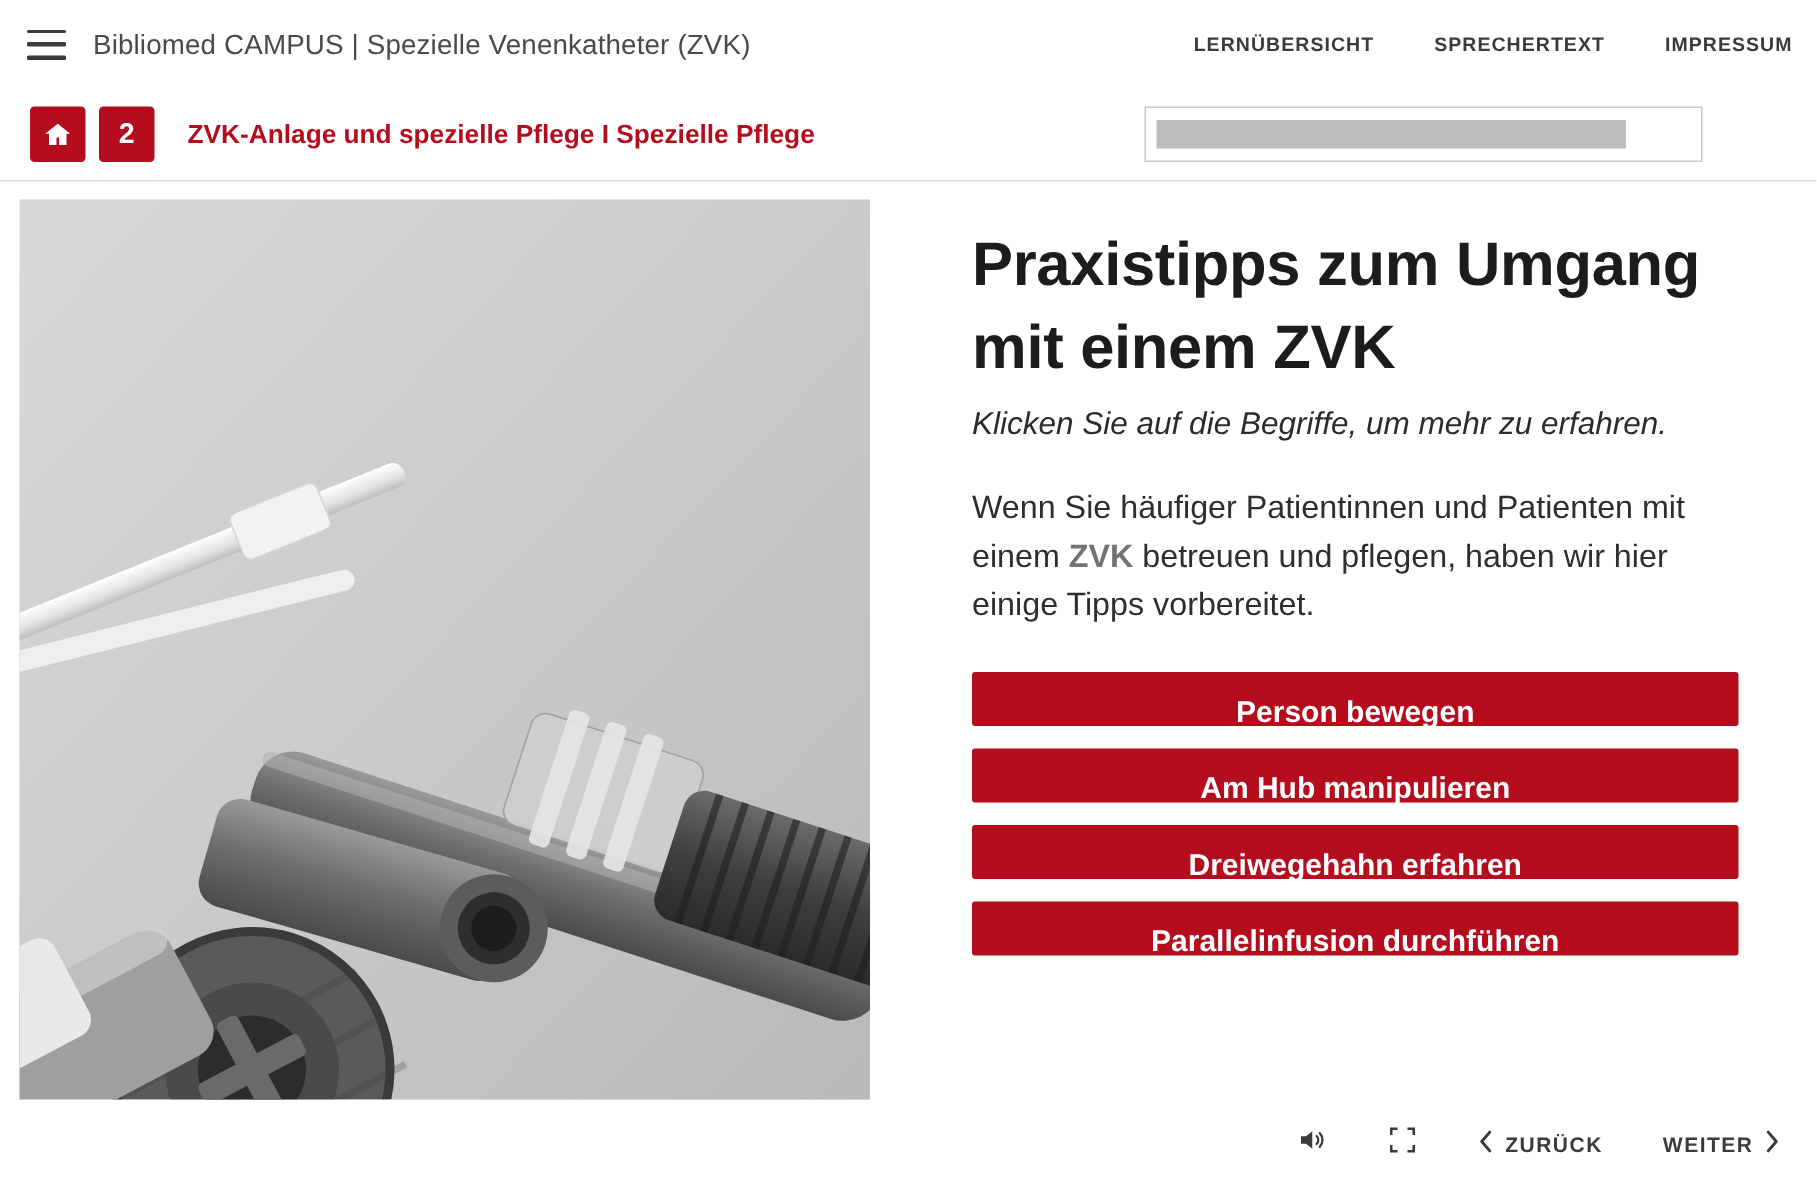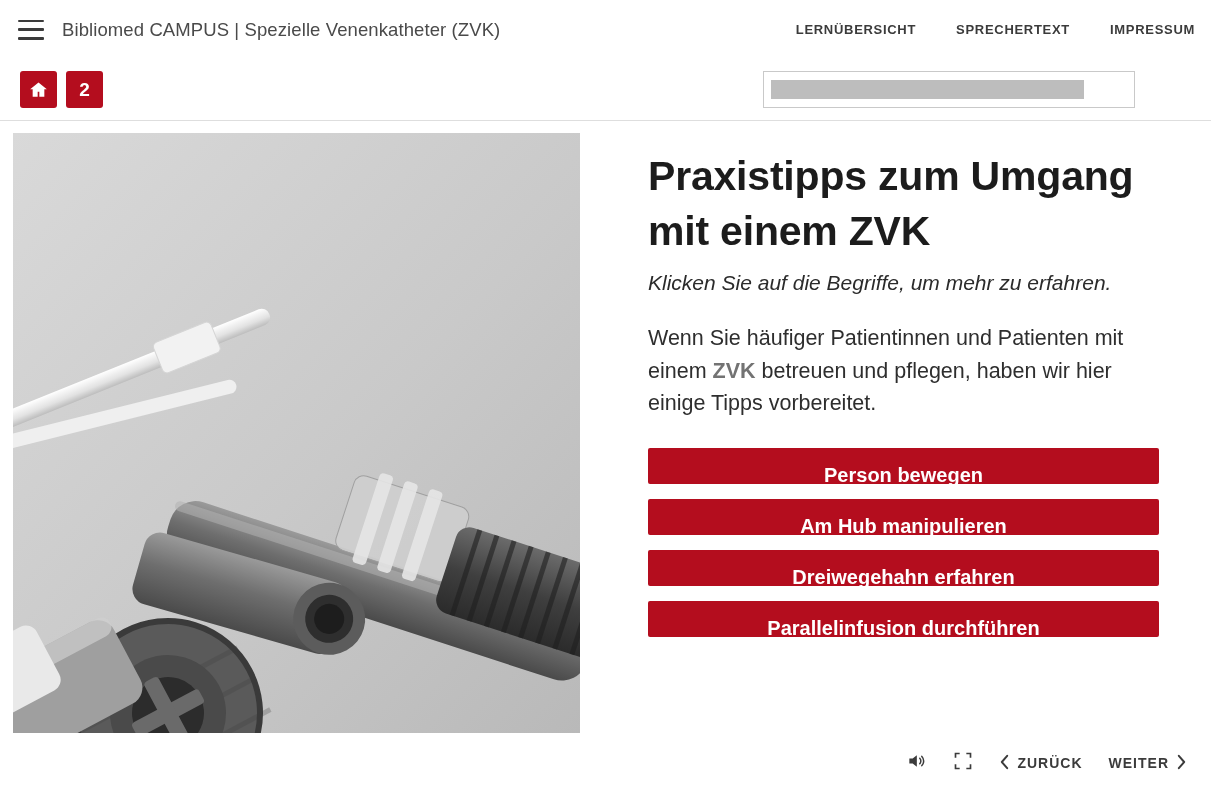--- a/index.html
+++ b/index.html
@@ -186,21 +186,21 @@
     font-family: "Liberation Sans", sans-serif;
   }
 
   
   .footer {
     position: absolute;
     right: 24px;
     bottom: 16px;
     display: flex;
     align-items: center;
-    gap: 26px;
+    gap: 40px;
   }
   .footer .icobtn { cursor: pointer; display:flex; align-items:center; }
   .navlink {
     font-size: 14px;
     letter-spacing: 1px;
     font-weight: 700;
     color: #3b3b3b;
     text-transform: uppercase;
     cursor: pointer;
     display: flex;
@@ -227,20 +227,21 @@
 
 <div class="subbar">
   <div class="home-btn">
     <span>
       <svg width="21" height="20" viewBox="0 0 24 24" aria-hidden="true">
         <path fill="#ffffff" d="M12 3L2 11h3v9h6v-6h2v6h6v-9h3L12 3z"></path>
       </svg>
     </span>
   </div>
   <div class="chapter-badge">2</div>
+  <div class="crumb-title">ZVK-Anlage und spezielle Pflege I Spezielle Pflege</div>
   <div class="progress-wrap">
     <div class="progress-bar" id="progressbar" style="width: 88%;"></div>
   </div>
 </div>
 
 <div class="content">
 
   <div class="media">
     <svg width="567" height="600" viewBox="0 0 567 600" aria-hidden="true">
       <defs>

